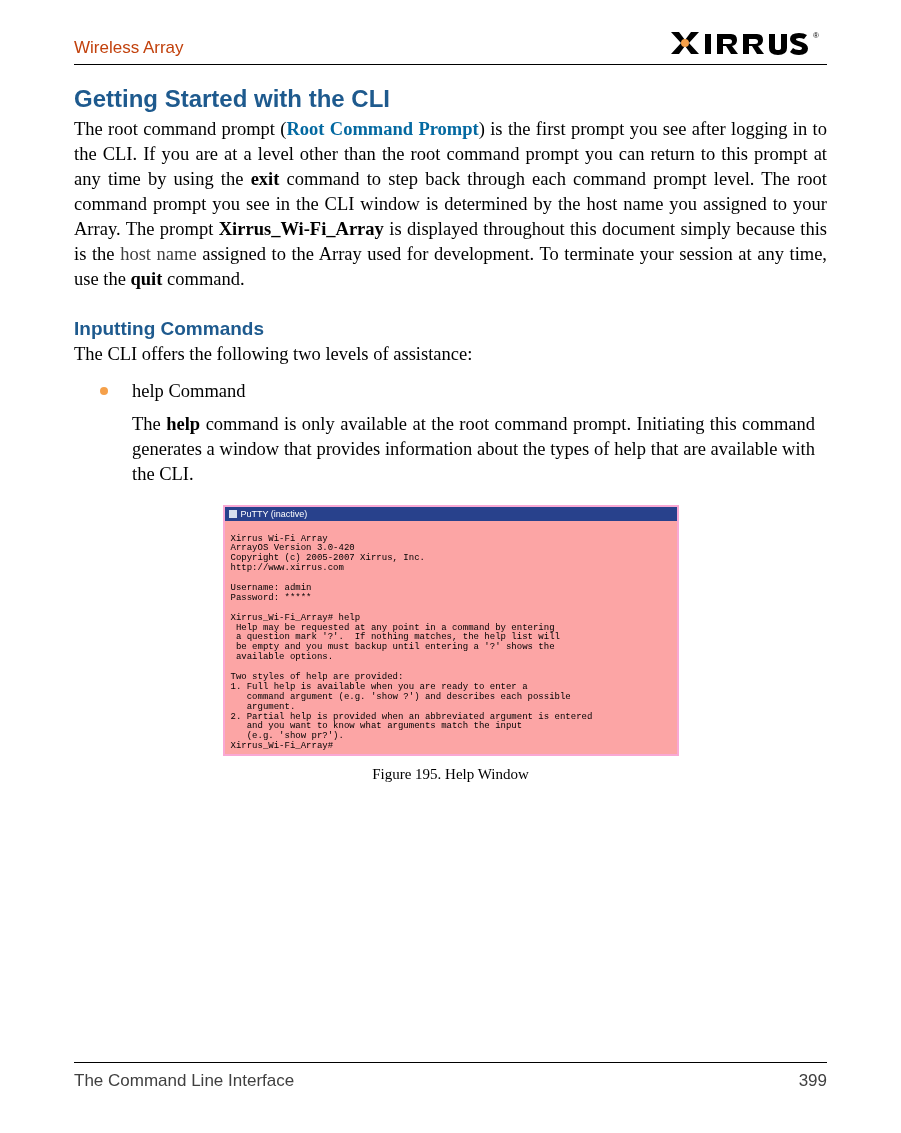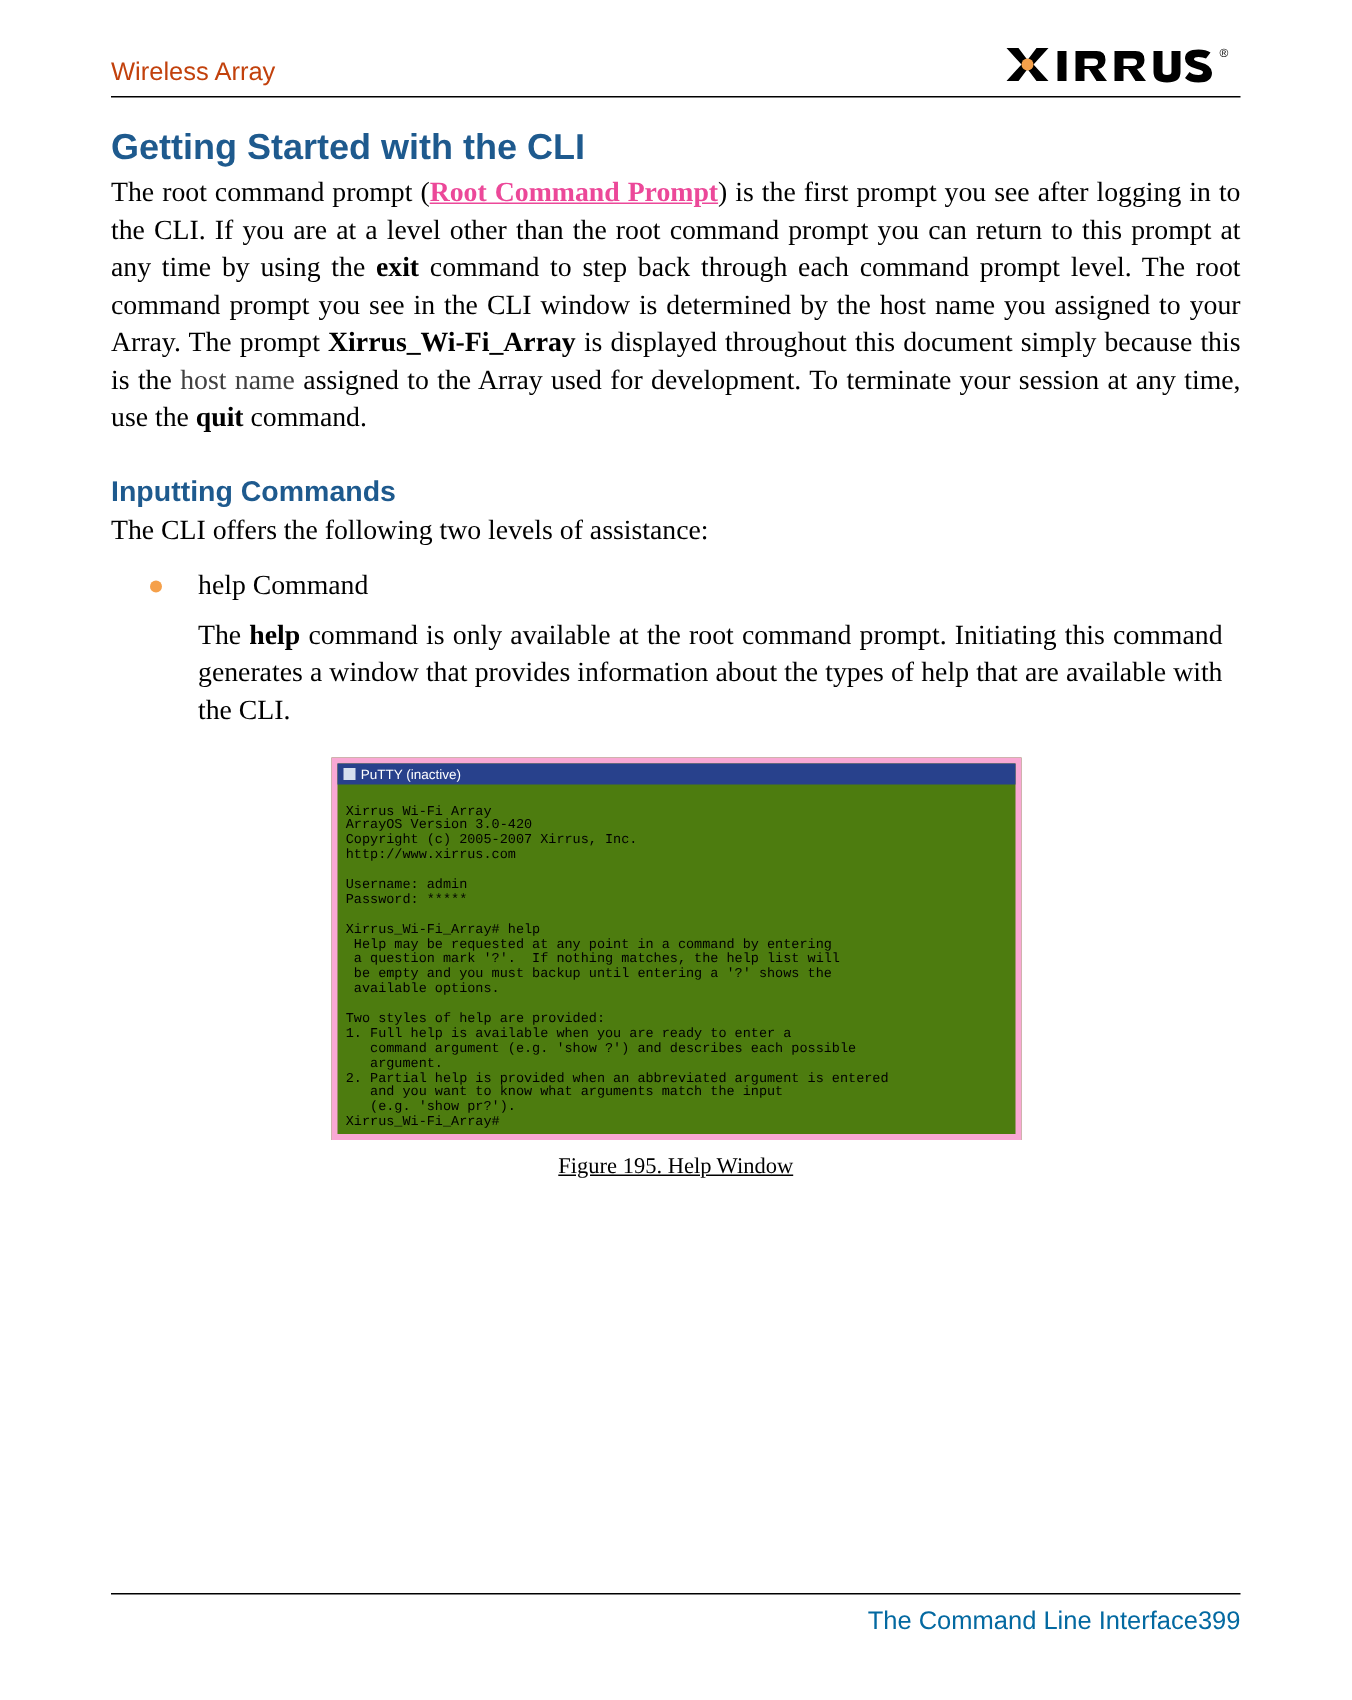--- a/index.html
+++ b/index.html
@@ -58,21 +58,21 @@
     line-height: 1.35;
     margin: 2px 0 0 0;
     text-align: justify;
   }
   p.body-indent {
     font-size: 18.5px;
     line-height: 1.35;
     margin: 8px 12px 0 58px;
     text-align: justify;
   }
-  .link { color: #ec4899; font-weight: bold; text-decoration: underline; }
+  .link { color: #0369a1; font-weight: bold; }
   .linkthin { color: #404040; }
   .bold { font-weight: bold; }
   ul.bul {
     list-style: none;
     padding: 0;
     margin: 12px 0 0 0;
   }
   ul.bul > li {
     position: relative;
     padding-left: 58px;
@@ -89,26 +89,26 @@
     background: #f5a04a;
     border-radius: 50%;
   }
   .figure {
     margin: 18px 0 0 0;
     text-align: center;
   }
   .putty {
     width: 452px;
     margin: 0 auto;
-    border: 4px solid #f9a8d4;
+    border: 2px solid #f9a8d4;
     font-family: "Courier New", monospace;
     font-size: 9px;
     color: #000;
     text-align: left;
-    background: #4d7c0f;
+    background: #fca5a5;
   }
   .putty-title {
     background: #28418c;
     color: #fff;
     font-family: Tahoma, sans-serif;
     font-size: 9px;
     padding: 1px 4px;
     display: flex;
     align-items: center;
     gap: 4px;
@@ -118,33 +118,32 @@
     width: 8px; height: 8px; background: #d7e0ef; display: inline-block;
   }
   .putty-body {
     padding: 4px 6px 2px 6px;
     white-space: pre;
     line-height: 1.1;
   }
   .figcap {
     font-size: 15px;
     margin-top: 10px;
-    text-decoration: underline;
   }
   .footer {
     position: absolute;
     bottom: 42px;
     left: 74px;
     right: 74px;
     border-top: 1px solid #000;
     padding-top: 8px;
     display: flex;
-    justify-content: flex-end;
-    font-family: Tahoma, Verdana, sans-serif;
-    color: #0369a1;
+    justify-content: space-between;
+    font-family: Tahoma, Verdana, sans-serif;
+    color: #404040;
     font-size: 17px;
   }
 </style>
 </head>
 <body>
 
 <div class="page">
   <div class="header">
     <div class="hdr-left">Wireless Array</div>
     <div class="logo">

